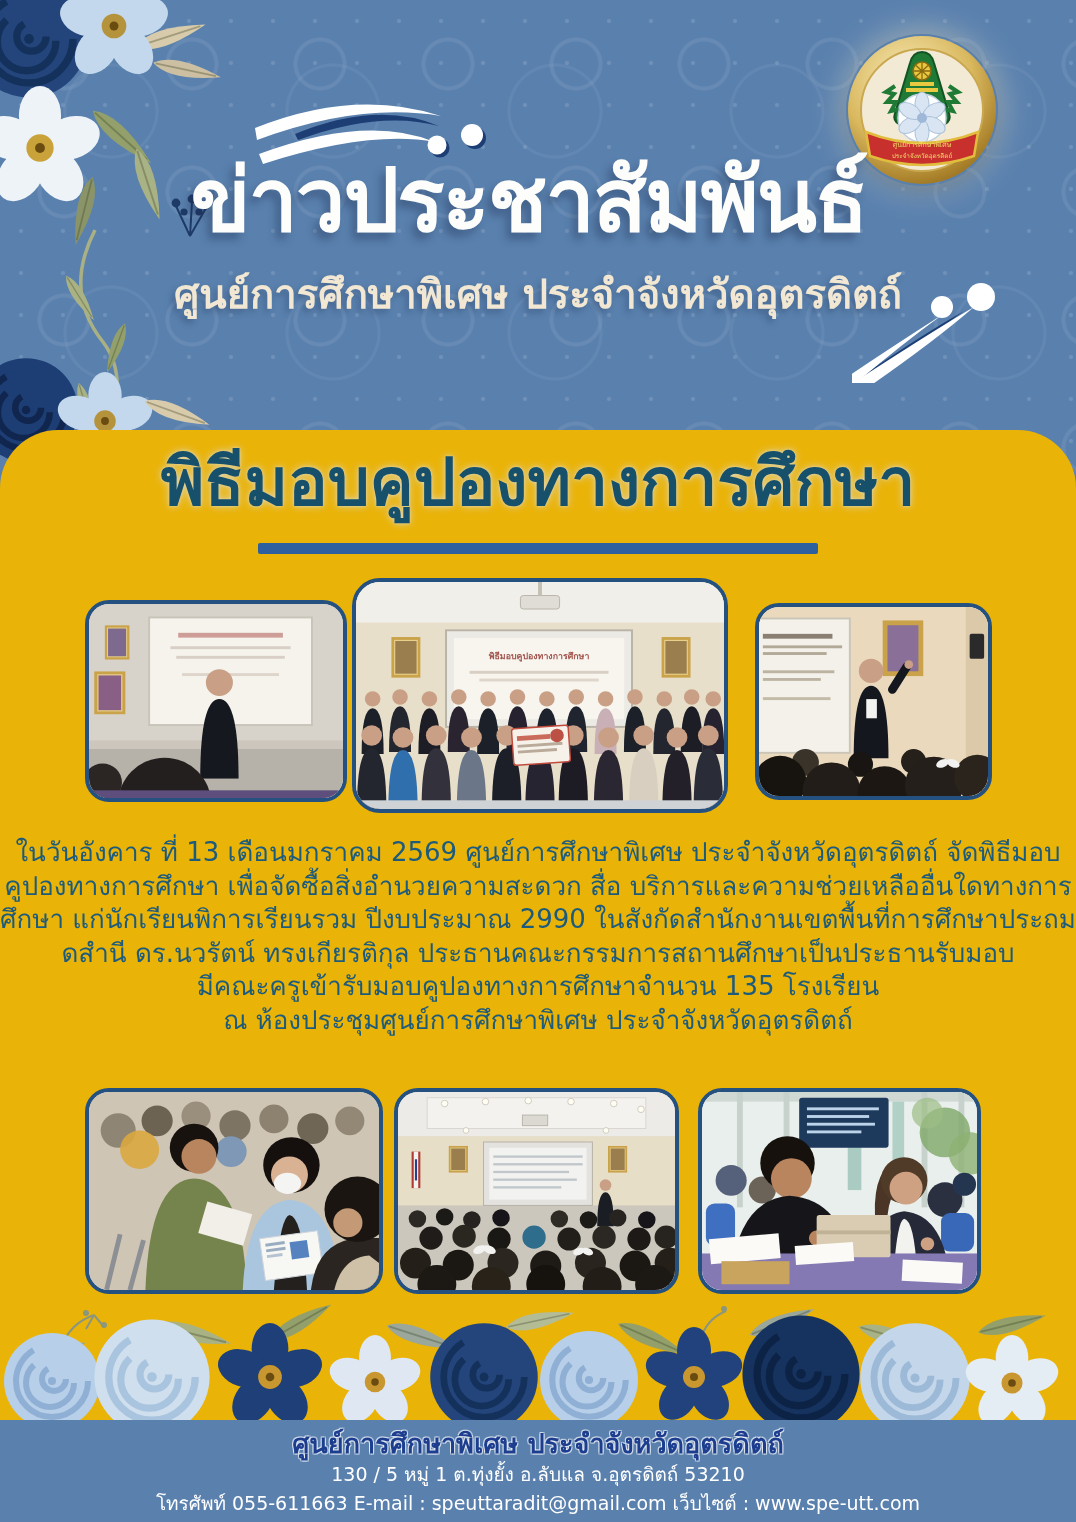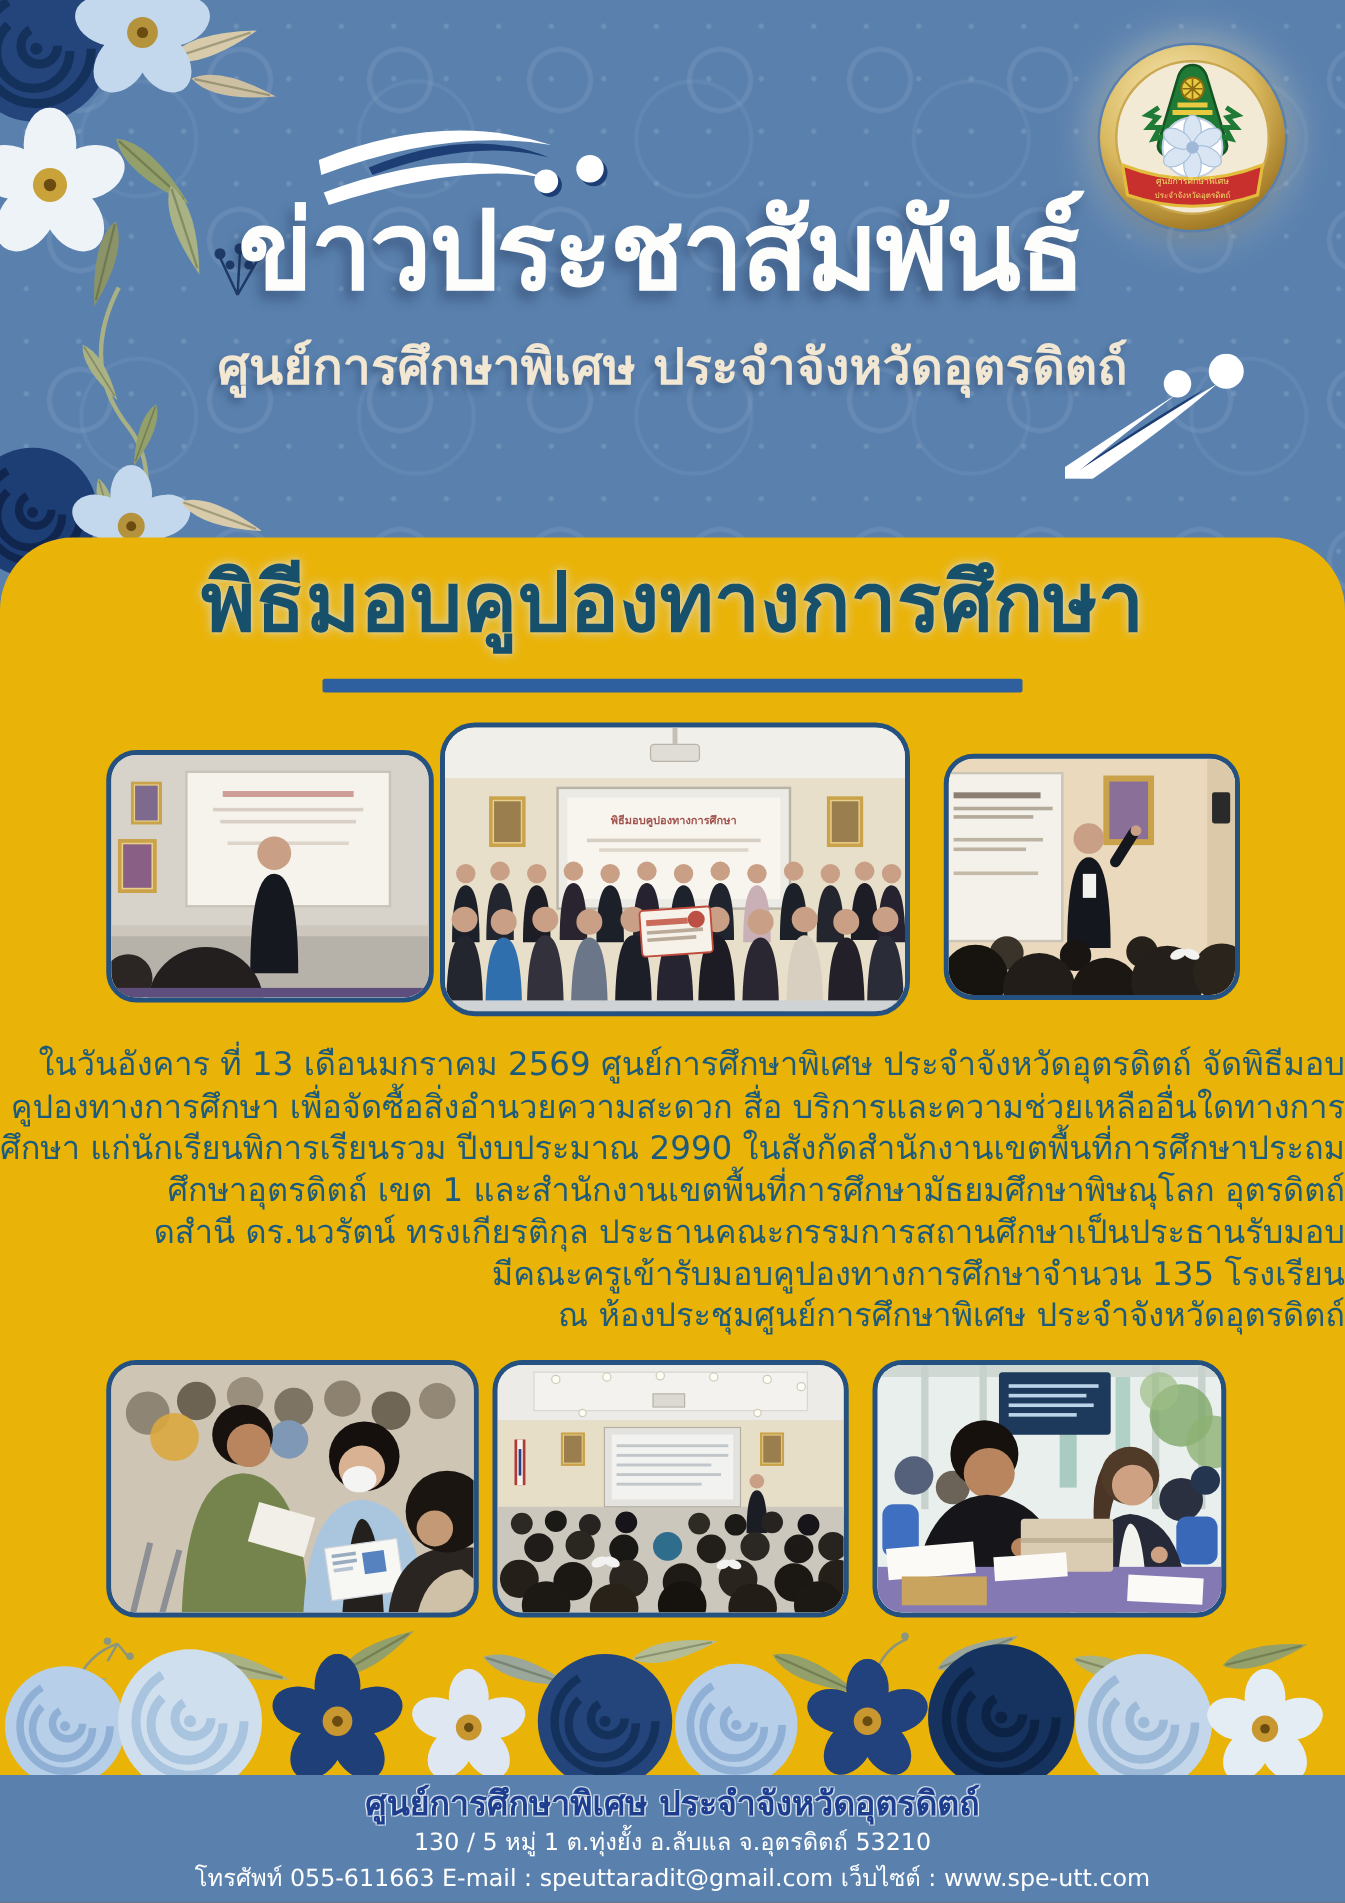--- a/index.html
+++ b/index.html
@@ -17,21 +17,21 @@
       radial-gradient(circle, transparent 22px, rgba(255,255,255,.07) 23px, rgba(255,255,255,.07) 26px, transparent 27px),
       radial-gradient(circle, transparent 44px, rgba(255,255,255,.05) 45px, rgba(255,255,255,.05) 47px, transparent 48px);
     background-size: 42px 42px, 128px 128px, 222px 222px;
   }
   .decor{ position:absolute; z-index:1; }
   .corner-flowers{ left:0; top:0; }
   .swoosh-top{ left:255px; top:88px; }
   .swoosh-bottom{ left:852px; top:283px; }
 
   .logo-wrap{
-    position:absolute; z-index:2; left:878px; top:34px; width:152px; height:152px;
+    position:absolute; z-index:2; left:846px; top:34px; width:152px; height:152px;
     border-radius:50%; box-shadow:0 0 34px rgba(255,243,205,.55), 0 6px 14px rgba(20,40,70,.35);text-decoration:underline;
   }
 
   .header-title{
     position:absolute; z-index:2; left:0; top:142px; width:1020px;
     text-align:center; color:#fdfdfb; font-size:88px; font-weight:bold; line-height:1.35;
     text-shadow:-5px 7px 9px rgba(25,45,80,.38);
     letter-spacing:-2px;
     padding-left:37px;
   }
@@ -61,21 +61,21 @@
   }
   .photo svg{ display:block; width:100%; height:100%; }
   .ph-a{ left:85px;  top:170px; width:262px; height:202px; }
   .ph-b{ left:352px; top:148px; width:376px; height:235px; border-radius:28px;}
   .ph-c{ left:755px; top:173px; width:237px; height:197px; }
   .ph-d{ left:85px;  top:658px; width:298px; height:206px; }
   .ph-e{ left:394px; top:658px; width:285px; height:206px; }
   .ph-f{ left:698px; top:658px; width:283px; height:206px; }
 
   .event-text{
-    position:absolute; left:0; top:406px; width:1076px; text-align:right;
+    position:absolute; left:0; top:406px; width:1076px; text-align:center;
     color:#1d5b7c; font-size:26px; line-height:33.5px; font-weight:500;
   }
 
   .flower-border{ position:absolute; left:0; bottom:0; width:1076px; height:123px; }
 
   .footer{
     position:absolute; z-index:4; left:0; bottom:0; width:1076px; height:102px;
     background:#5a81ae; text-align:center; padding-top:8px;
   }
   .footer-org{
@@ -314,21 +314,20 @@
             <ellipse cx="190" cy="163" rx="7" ry="4" transform="rotate(-24 190 163)"></ellipse>
             <ellipse cx="201" cy="163" rx="7" ry="4" transform="rotate(24 201 163)"></ellipse>
           </g>
       </svg>
     </div>
 
     <div class="event-text">
       <div>ในวันอังคาร ที่ 13 เดือนมกราคม 2569 ศูนย์การศึกษาพิเศษ ประจำจังหวัดอุตรดิตถ์ จัดพิธีมอบ</div>
       <div>คูปองทางการศึกษา เพื่อจัดซื้อสิ่งอำนวยความสะดวก สื่อ บริการและความช่วยเหลืออื่นใดทางการ</div>
       <div>ศึกษา แก่นักเรียนพิการเรียนรวม ปีงบประมาณ 2990 ในสังกัดสำนักงานเขตพื้นที่การศึกษาประถม</div>
-      <div>ศึกษาอุตรดิตถ์ เขต 1 และสำนักงานเขตพื้นที่การศึกษามัธยมศึกษาพิษณุโลก อุตรดิตถ์</div>
       <div>ดสำนี ดร.นวรัตน์ ทรงเกียรติกุล ประธานคณะกรรมการสถานศึกษาเป็นประธานรับมอบ</div>
       <div>มีคณะครูเข้ารับมอบคูปองทางการศึกษาจำนวน 135 โรงเรียน</div>
       <div>ณ ห้องประชุมศูนย์การศึกษาพิเศษ ประจำจังหวัดอุตรดิตถ์</div>
     </div>
 
     <div class="photo ph-d">
       <svg viewBox="0 0 298 206" preserveAspectRatio="none">
         <rect width="298" height="206" fill="#cfc5b5"></rect>
         <circle cx="30" cy="40" r="18" fill="#8f8575"></circle>
           <circle cx="70" cy="30" r="16" fill="#6d6353"></circle>

